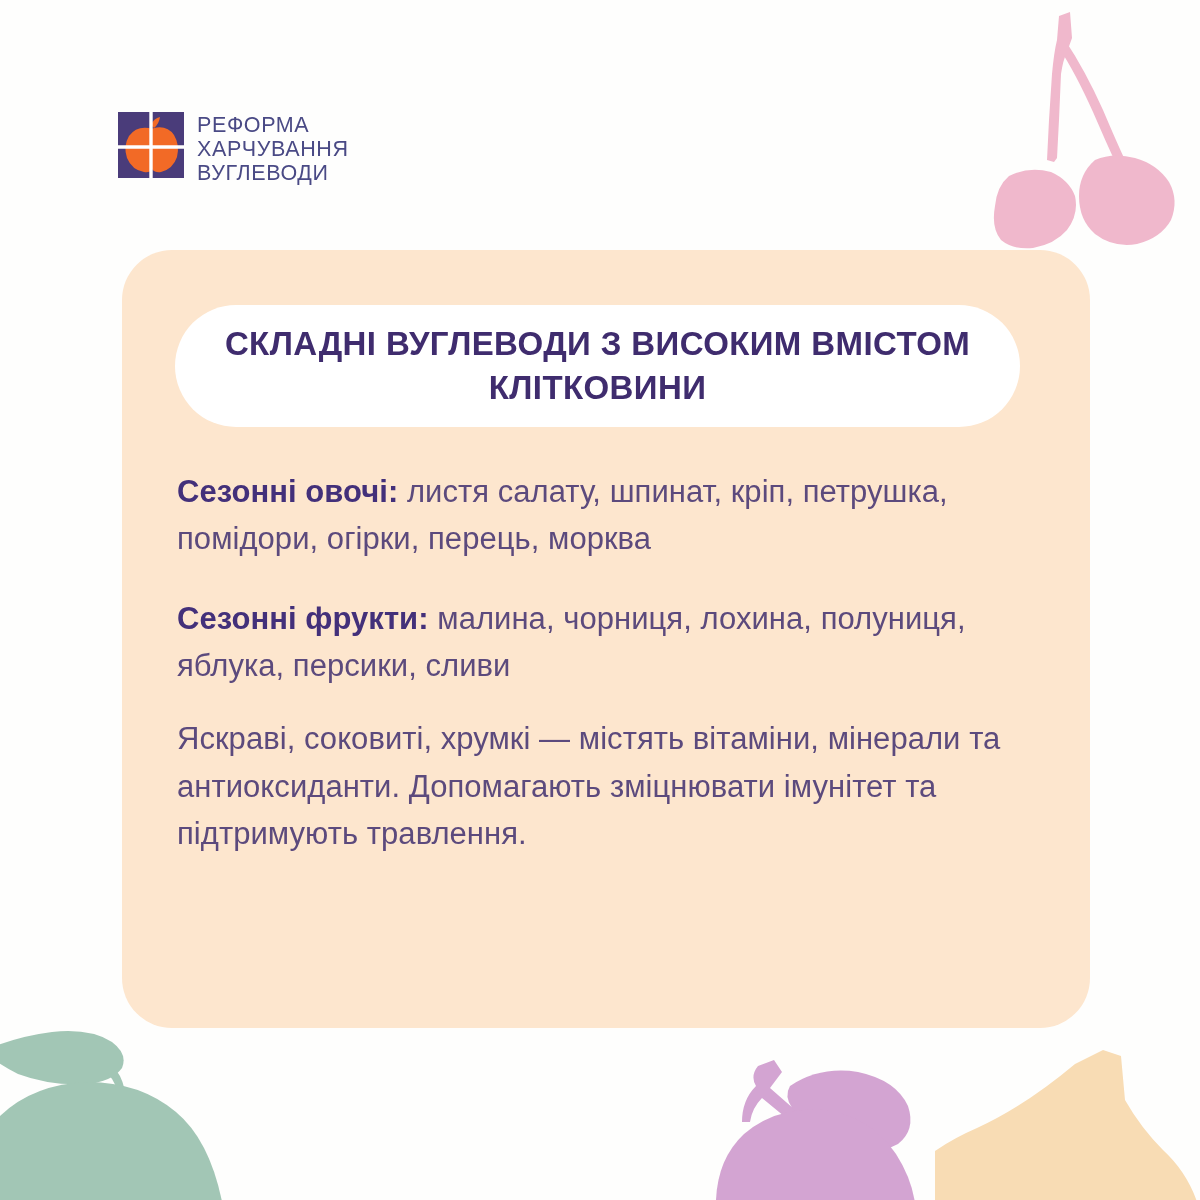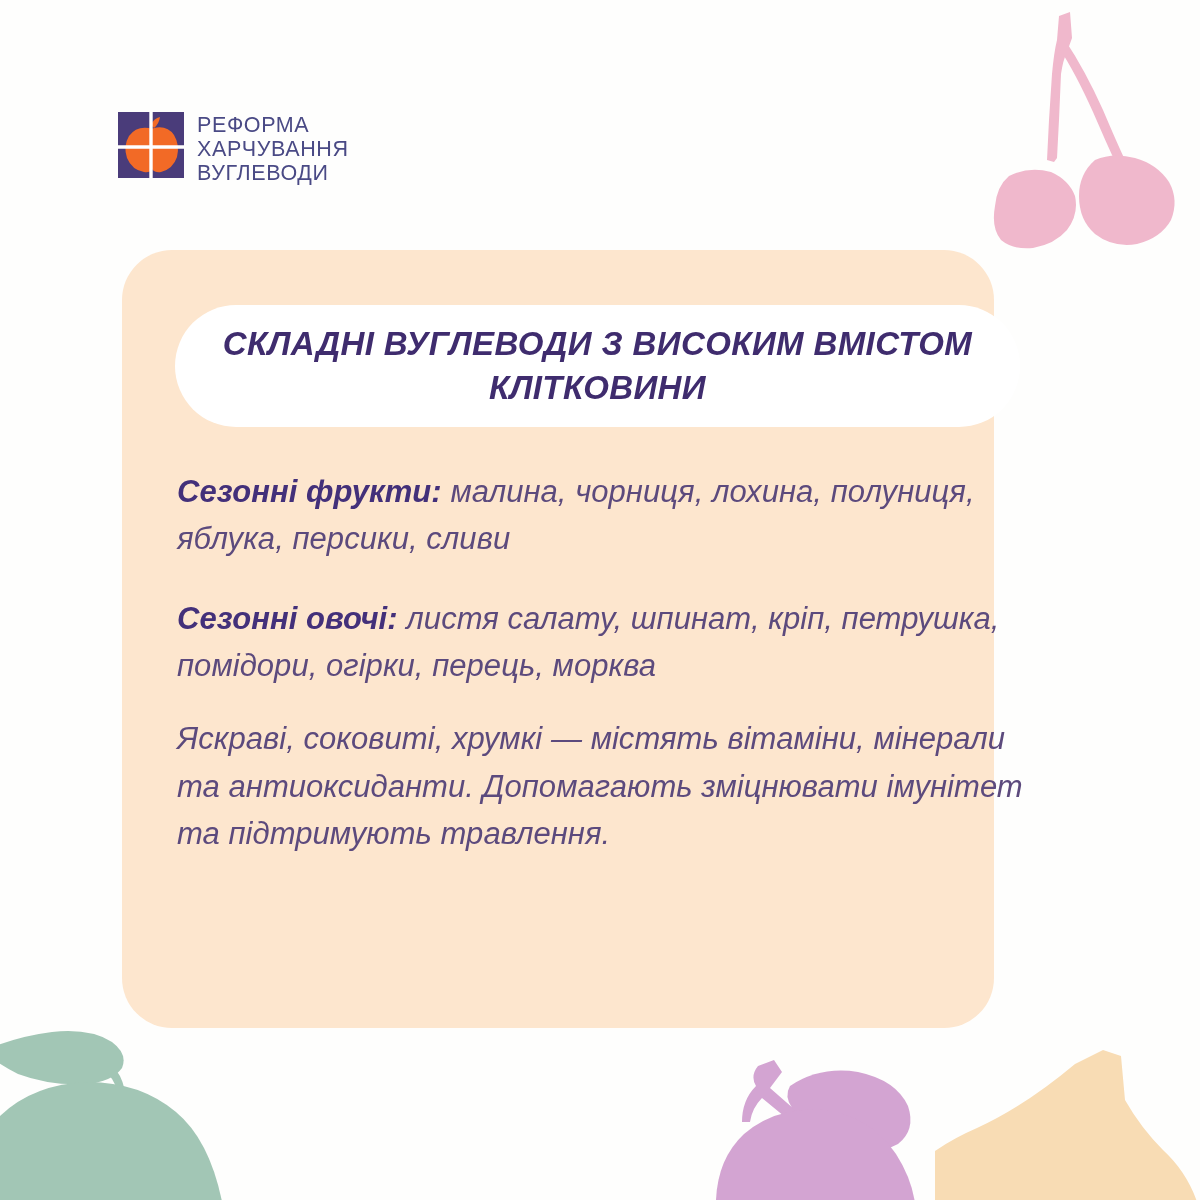--- a/index.html
+++ b/index.html
@@ -63,25 +63,24 @@
     line-height: 1.115;
     color: #4A4A85;
     white-space: nowrap;
   }
 
   
   .card {
     position: absolute;
     top: 250px;
     left: 122px;
-    width: 872px;
+    width: 968px;
     height: 778px;
     background: #FDE6CE;
     border-radius: 50px;
-    font-style: italic;
   }
 
   
   .title-pill {
     position: absolute;
     top: 55px;
     left: 53px;
     width: 845px;
     height: 122px;
     background: #FFFFFF;
@@ -178,22 +177,22 @@
   </div>
 
   <div class="card">
 
     <div class="title-pill">
       <h1 class="title-text">СКЛАДНІ ВУГЛЕВОДИ З ВИСОКИМ ВМІСТОМ КЛІТКОВИНИ</h1>
     </div>
 
     <div class="body-copy">
 
+      <p class="para"><b>Сезонні овочі:</b><span> листя салату, шпинат, кріп, петрушка, помідори, огірки, перець, морква</span></p>
+
       <p class="para"><b>Сезонні фрукти:</b><span> малина, чорниця, лохина, полуниця, яблука, персики, сливи</span></p>
-
-      <p class="para"><b>Сезонні овочі:</b><span> листя салату, шпинат, кріп, петрушка, помідори, огірки, перець, морква</span></p>
 
       <p class="para note">Яскраві, соковиті, хрумкі — містять вітаміни, мінерали та антиоксиданти. Допомагають зміцнювати імунітет та підтримують травлення.</p>
 
     </div>
   </div>
 
 </div>
 
 </body></html>

